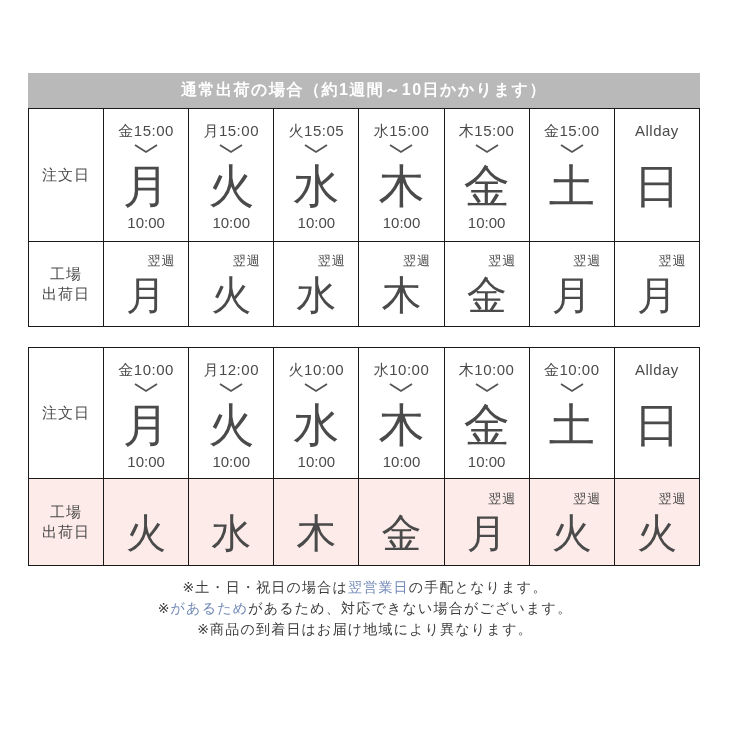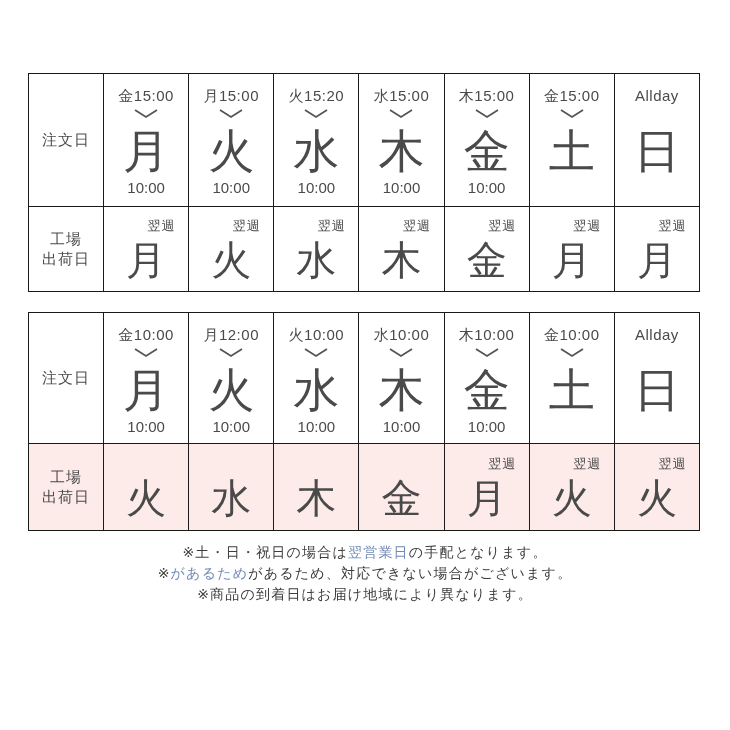--- a/index.html
+++ b/index.html
@@ -61,20 +61,21 @@
   }
   .hl { color: var(--note_highlight, #7289b7); }
 </style>
 </head>
 <body>
 
 <div class="page">
   <div class="content">
 
     <section class="tbl t1">
+      <div class="title-bar">通常出荷の場合（約1週間～10日かかります）</div>
       <div class="grid">
         <div class="row order-row">
           <div class="cell head-cell">
             <span>注文日</span>
           </div>
           <div class="cell order-cell">
             <span class="deadline">金15:00</span>
             <span class="chev">
                 <svg width="26" height="11" viewBox="0 0 26 11">
                   <polyline points="2,2 13,9 24,2" fill="none" stroke="#555" stroke-width="1.8"></polyline>
@@ -87,21 +88,21 @@
             <span class="deadline">月15:00</span>
             <span class="chev">
                 <svg width="26" height="11" viewBox="0 0 26 11">
                   <polyline points="2,2 13,9 24,2" fill="none" stroke="#555" stroke-width="1.8"></polyline>
                 </svg>
               </span>
             <span class="big">火</span>
             <span class="time">10:00</span>
           </div>
           <div class="cell order-cell">
-            <span class="deadline">火15:20</span>
+            <span class="deadline">火15:05</span>
             <span class="chev">
                 <svg width="26" height="11" viewBox="0 0 26 11">
                   <polyline points="2,2 13,9 24,2" fill="none" stroke="#555" stroke-width="1.8"></polyline>
                 </svg>
               </span>
             <span class="big">水</span>
             <span class="time">10:00</span>
           </div>
           <div class="cell order-cell">
             <span class="deadline">水15:00</span>

